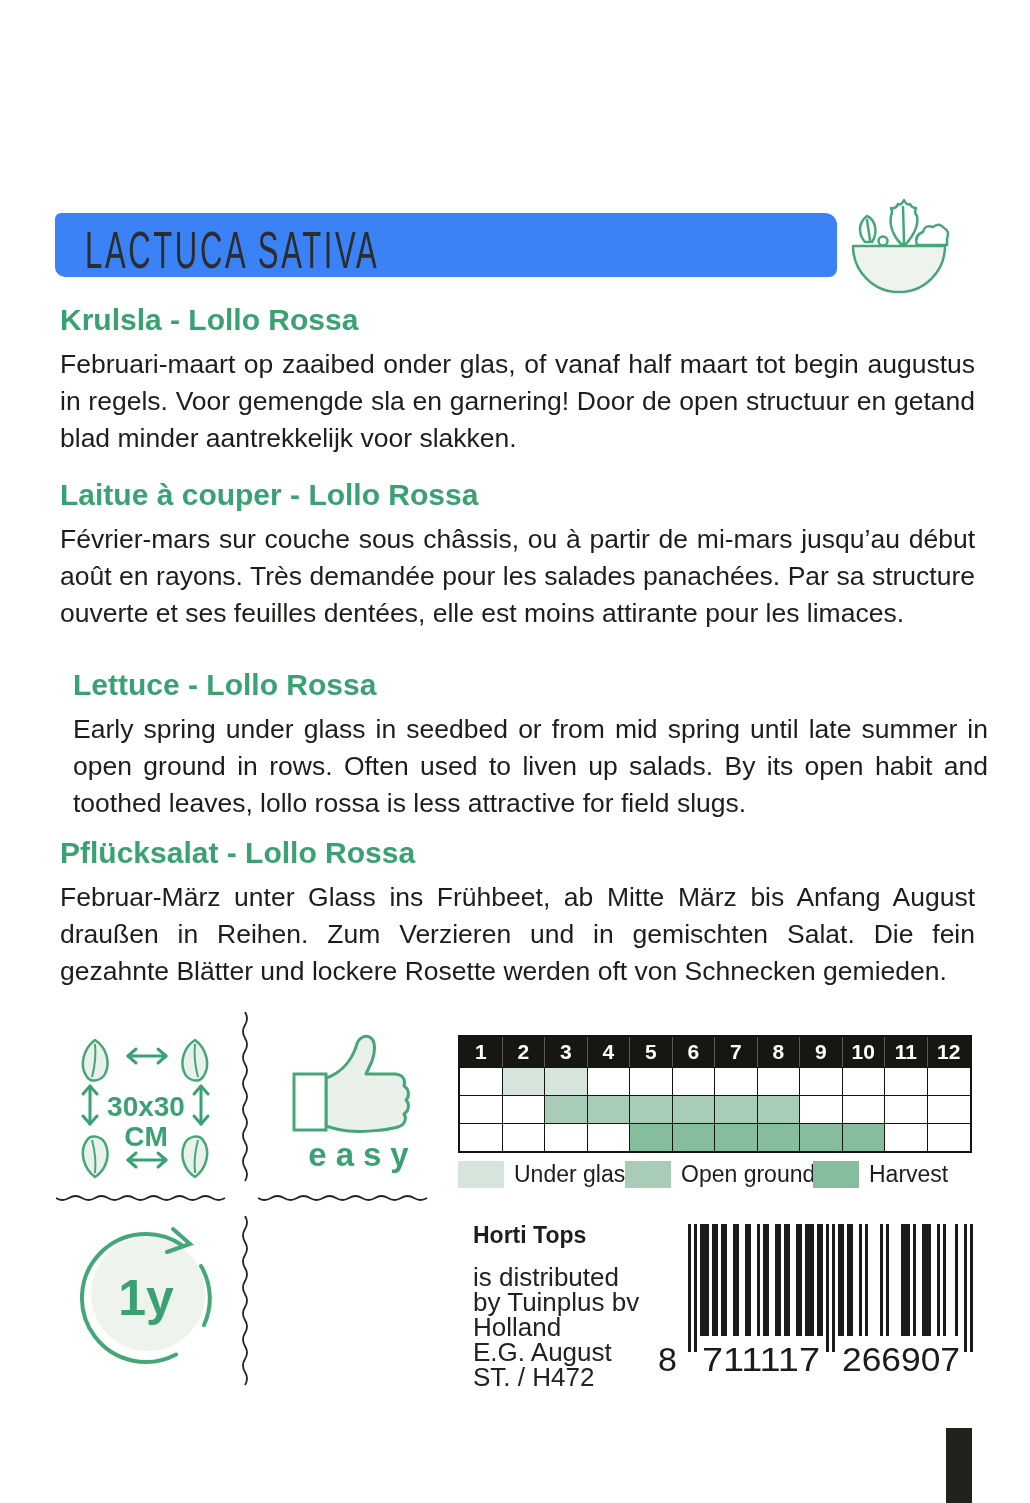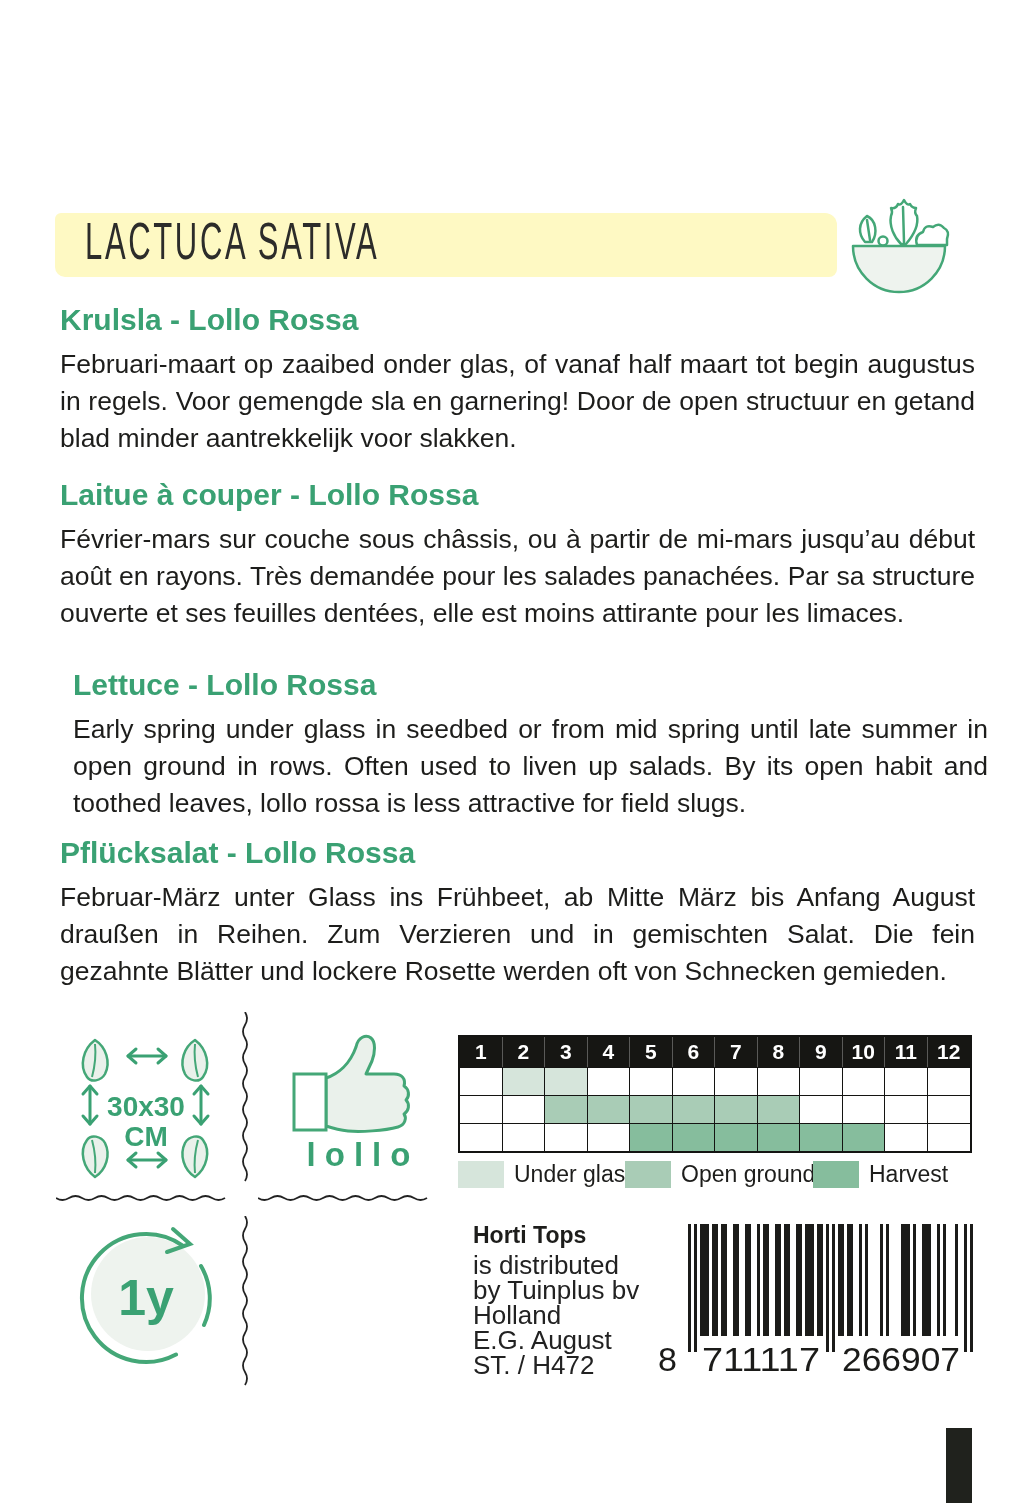--- a/index.html
+++ b/index.html
@@ -1,22 +1,22 @@
 <!DOCTYPE html>
 <html><head>
 <meta charset="utf-8">
 <style>
   html,body{margin:0;padding:0;}
   body{width:1030px;height:1503px;position:relative;background:#fff;overflow:hidden;
        font-family:"Liberation Sans",sans-serif;color:#1d1d1b;}
   .abs{position:absolute;}
 
   
-  .band{left:55px;top:213px;width:782px;height:64px;background:#fef9c3;
-        border-radius:6px 12px 8px 10px;display:flex;align-items:flex-start;}
+  .band{left:55px;top:213px;width:782px;height:64px;background:#3b82f6;
+        border-radius:6px 12px 8px 10px;display:flex;align-items:flex-end;}
   .band-title{font-size:47px;font-weight:400;letter-spacing:4px;color:#2c2c2a;
         transform:scaleX(0.66) scaleY(1.12);transform-origin:0 50%;margin-left:30px;white-space:nowrap;}
 
   
   .section{left:60px;width:915px;}
   .sec-heading{font-size:30px;font-weight:bold;color:#3aa173;margin:0 0 9px 0;}
   .sec-body{font-size:26.5px;line-height:37px;text-align:justify;margin:0;}
 
   
   .easy-label{left:288px;top:1136px;width:150px;text-align:center;font-size:33px;
@@ -30,21 +30,21 @@
   .cal-head:nth-child(12n){border-right:none;}
   .cal-cell{height:27px;border-right:1.5px solid #141412;border-top:1.5px solid #141412;}
   .cal-cell.c12{border-right:none;}
   .cal-legend{position:relative;height:32px;margin-top:8px;}
   .leg-item{position:absolute;top:0;display:flex;align-items:center;}
   .leg-swatch{width:46px;height:27px;margin-right:10px;}
   .leg-label{font-size:23px;}
 
   
   .horti{left:473px;top:1222px;width:190px;}
-  .horti-name{font-size:23px;font-weight:bold;margin:0 0 4px 0;}
+  .horti-name{font-size:23px;font-weight:bold;margin:0 0 16px 0;}
   .horti-line{font-size:26px;line-height:25px;margin:0;color:#222;}
   .corner-mark{left:946px;top:1428px;width:26px;height:75px;background:#20221d;}
   svg{display:block;}
 </style>
 </head>
 <body>
 
 <div class="abs band">
   <div class="band-title">LACTUCA SATIVA</div>
 </div>
@@ -112,21 +112,21 @@
       </g>
   </g>
   <text x="76" y="80" text-anchor="middle" font-size="28" font-weight="bold" fill="#3aa173">30x30</text>
   <text x="76" y="110" text-anchor="middle" font-size="28" font-weight="bold" fill="#3aa173">CM</text>
 </svg>
 
 <svg class="abs" style="left:288px;top:1030px;" width="150" height="108" viewBox="0 0 150 108">
   <path d="M38 96 L38 48 C50 44 62 34 68 17 C70 7 78 4 83 8 C88 12 87 23 84 31 L78 44 L106 44 C114 44 118 49 116 56 C121 59 122 66 118 70 C122 74 121 81 116 84 C119 88 117 95 110 97 C96 101 72 102 60 101 C50 100 44 98 38 96 Z" fill="#eaf1eb" stroke="#44a777" stroke-width="3" stroke-linejoin="round"></path>
   <rect x="6" y="44" width="32" height="56" fill="#ffffff" stroke="#44a777" stroke-width="3"></rect>
 </svg>
-<div class="abs easy-label">lollo</div>
+<div class="abs easy-label">easy</div>
 
 <span id="wavy-h1" class="abs" style="left:56px;top:1193px;">
     <svg width="178" height="10">
       <path d="M0 5 q6.5 4 13 0 q6.5 -4 13 0 q6.5 4 13 0 q6.5 -4 13 0 q6.5 4 13 0 q6.5 -4 13 0 q6.5 4 13 0 q6.5 -4 13 0 q6.5 4 13 0 q6.5 -4 13 0 q6.5 4 13 0 q6.5 -4 13 0 q6.5 4 13 0" fill="none" stroke="#222" stroke-width="1.8"></path>
     </svg>
   </span>
 <span id="wavy-h2" class="abs" style="left:258px;top:1193px;">
     <svg width="178" height="10">
       <path d="M0 5 q6.5 4 13 0 q6.5 -4 13 0 q6.5 4 13 0 q6.5 -4 13 0 q6.5 4 13 0 q6.5 -4 13 0 q6.5 4 13 0 q6.5 -4 13 0 q6.5 4 13 0 q6.5 -4 13 0 q6.5 4 13 0 q6.5 -4 13 0 q6.5 4 13 0" fill="none" stroke="#222" stroke-width="1.8"></path>
     </svg>

